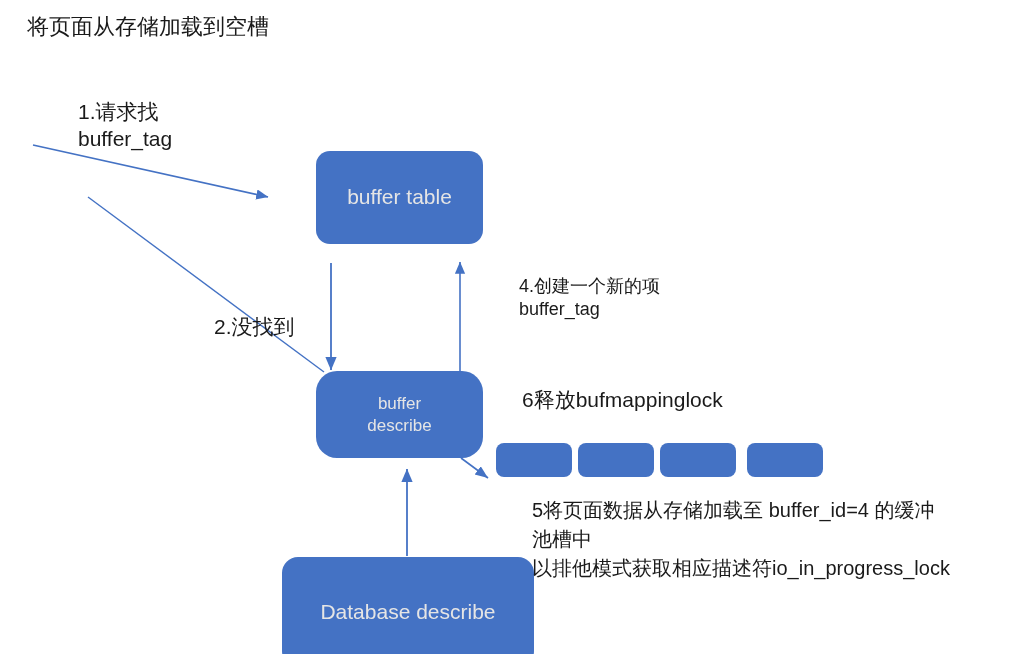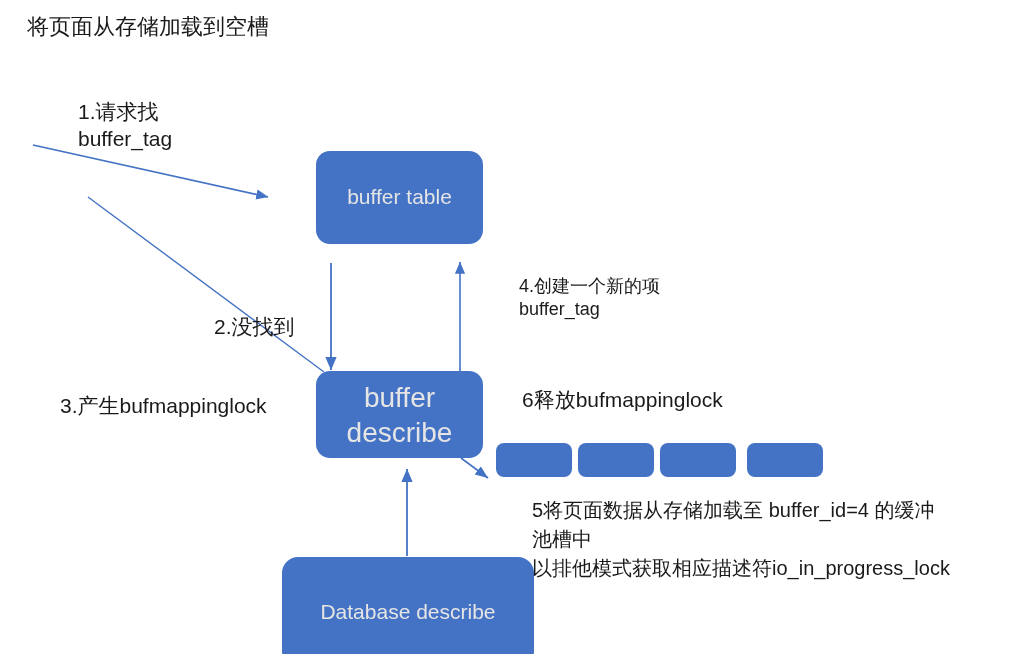--- a/index.html
+++ b/index.html
@@ -64,21 +64,22 @@
     top: 151px;
     width: 167px;
     height: 93px;
     font-size: 21px;
   }
   #box-buffer-describe {
     left: 316px;
     top: 371px;
     width: 167px;
     height: 87px;
-    font-size: 28px;
+    font-size: 17px;
+    border-radius: 21px;
   }
   #box-database-cluster {
     left: 282px;
     top: 557px;
     width: 252px;
     height: 110px;
     font-size: 21px;
     border-radius: 16px;
   }
   #slot-1 { left: 496px; top: 443px; width: 76px; height: 34px; }
@@ -141,21 +142,20 @@
   <div class="slot-box" id="slot-2"></div>
   <div class="slot-box" id="slot-3"></div>
   <div class="slot-box" id="slot-4"></div>
 
   <div class="label" id="label-step1">1.请求找
 buffer_tag</div>
 
 
   <div class="label" id="label-step2">2.没找到</div>
 
-  <div class="label" id="label-step3">3.产生bufmappinglock</div>
 
   <div class="label" id="label-step4">4.创建一个新的项
 buffer_tag</div>
 
   <div class="label" id="label-step6">6释放bufmappinglock</div>
 
   <div class="label" id="label-step5">5将页面数据从存储加载至 buffer_id=4 的缓冲
 池槽中
 以排他模式获取相应描述符io_in_progress_lock</div>
 

